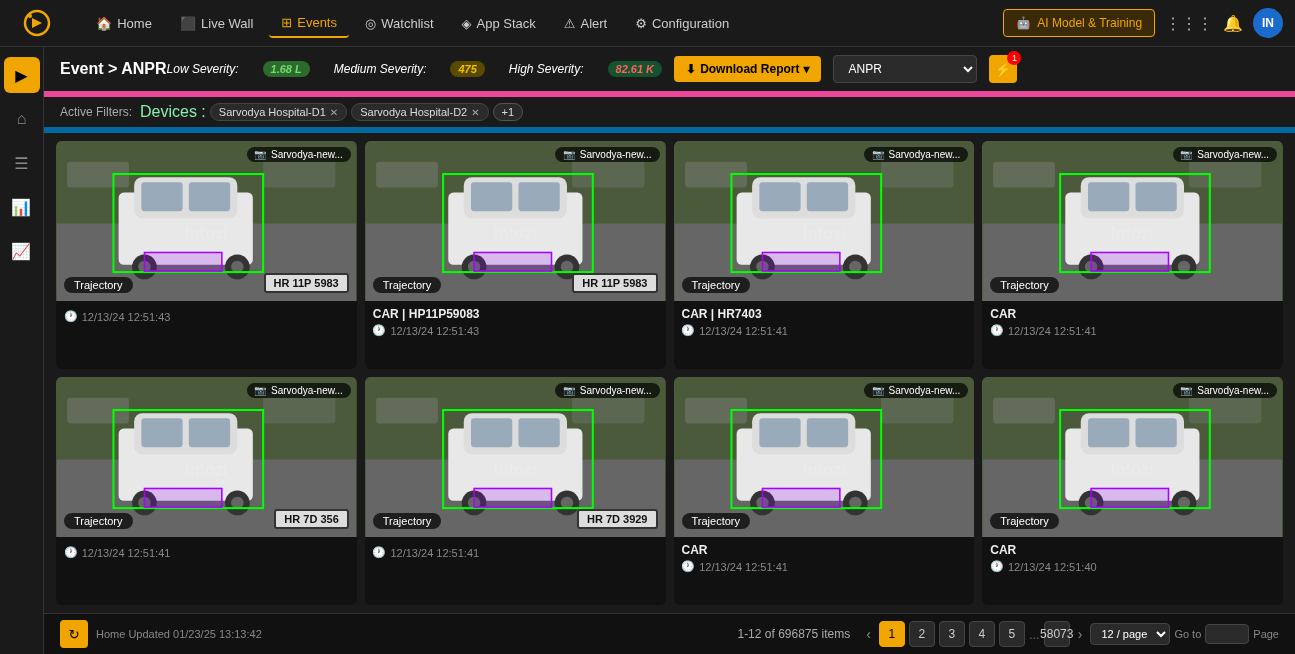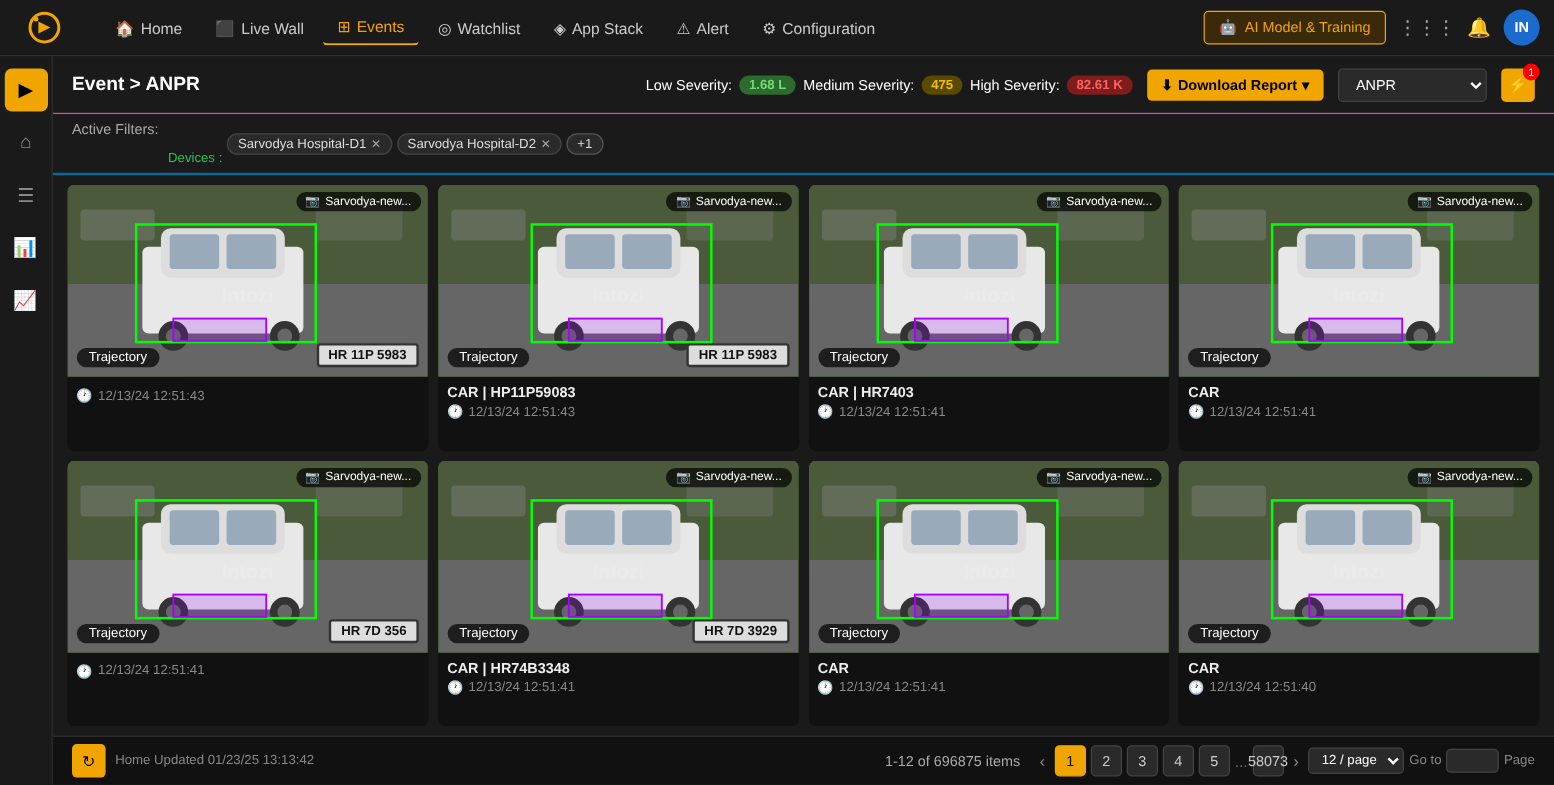--- a/index.html
+++ b/index.html
@@ -20,38 +20,38 @@
     
     .layout { display: flex; height: calc(654px - 47px); }
     .sidebar { width: 44px; background: #1a1a1a; border-right: 1px solid #333; display: flex; flex-direction: column; align-items: center; padding: 10px 0; gap: 8px; }
     .sidebar-icon { width: 36px; height: 36px; display: flex; align-items: center; justify-content: center; border-radius: 6px; cursor: pointer; color: #888; font-size: 16px; }
     .sidebar-icon.active { background: #f0a500; color: #000; }
 
     
     .main { flex: 1; overflow: hidden; background: #1a1a1a; display: flex; flex-direction: column; }
 
     
-    .header-bar { padding: 8px 16px; display: flex; align-items: center; justify-content: space-between; border-bottom: 1px solid #ec4899; min-height: 48px; }
+    .header-bar { padding: 8px 16px; display: flex; align-items: center; justify-content: flex-start; border-bottom: 6px solid #ec4899; min-height: 48px; }
     .page-title { font-size: 16px; font-weight: bold; color: #fff; }
     .header-right { display: flex; align-items: center; gap: 12px; }
-    .severity-group { display: flex; align-items: center; gap: 6px; font-size: 12px; }
+    .severity-group { display: flex; align-items: center; gap: 24px; font-size: 12px; font-style: italic; }
     .severity-badge { padding: 2px 8px; border-radius: 10px; font-size: 11px; font-weight: bold; }
     .badge-green { background: #2d6a2d; color: #6fdd6f; }
     .badge-yellow { background: #5a4a00; color: #f0c000; }
-    .badge-red { background: #7f1d1d; color: #ff6060; }
+    .badge-red { background: #14532d; color: #ff6060; }
     .download-btn { background: #f0a500; color: #000; border: none; padding: 6px 12px; border-radius: 4px; cursor: pointer; font-size: 12px; font-weight: bold; display: flex; align-items: center; gap: 4px; }
-    .anpr-select { background: #2a2a2a; border: 1px solid #444; color: #fff; padding: 5px 10px; border-radius: 4px; font-size: 12px; width: 124px; }
+    .anpr-select { background: #2a2a2a; border: 1px solid #444; color: #fff; padding: 5px 10px; border-radius: 4px; font-size: 12px; width: 144px; }
     .filter-icon-btn { background: #f0a500; border: none; width: 28px; height: 28px; border-radius: 4px; cursor: pointer; display: flex; align-items: center; justify-content: center; position: relative; }
     .filter-badge { position: absolute; top: -4px; right: -4px; background: red; color: #fff; font-size: 9px; border-radius: 50%; width: 14px; height: 14px; display: flex; align-items: center; justify-content: center; }
 
     
-    .active-filters { padding: 6px 16px; display: flex; gap: 8px; border-bottom: 2px solid #0369a1; }
+    .active-filters { padding: 6px 16px; display: flex; align-items: center; gap: 8px; border-bottom: 6px solid #0369a1; }
     .filter-label { color: #aaa; font-size: 12px; }
     .filter-tag-group { display: flex; align-items: center; gap: 4px; }
-    .filter-tag-label { color: #22c55e; font-size: 11px; margin-top: 25px; }
+    .filter-tag-label { color: #86efac; font-size: 16px; }
     .filter-chip { background: #2a2a2a; border: 1px solid #444; border-radius: 12px; padding: 2px 8px; font-size: 11px; color: #ddd; display: flex; align-items: center; gap: 4px; cursor: pointer; }
     .chip-x { color: #aaa; font-size: 10px; cursor: pointer; }
     .chip-more { background: #2a2a2a; border: 1px solid #555; border-radius: 12px; padding: 2px 8px; font-size: 11px; color: #ddd; cursor: pointer; }
 
     
     .events-grid { flex: 1; overflow-y: auto; padding: 8px 12px; display: grid; grid-template-columns: repeat(4, 1fr); gap: 8px; }
     .event-card { background: #111; border-radius: 6px; overflow: hidden; cursor: pointer; }
     .card-image { width: 100%; height: 160px; background: #333; position: relative; overflow: hidden; }
     .cam-label { position: absolute; top: 6px; right: 6px; background: rgba(0,0,0,0.7); border-radius: 10px; padding: 2px 8px; font-size: 10px; color: #fff; display: flex; align-items: center; gap: 4px; }
     .traj-btn { position: absolute; bottom: 8px; left: 8px; background: rgba(0,0,0,0.7); border-radius: 10px; padding: 2px 10px; font-size: 11px; color: #fff; cursor: pointer; }
@@ -432,21 +432,20 @@
   
         <div class="cam-label">
           <span>📷</span>
           <span>Sarvodya-new...</span>
         </div>
         <div class="traj-btn">Trajectory</div>
         <div class="plate-box">HR 7D 3929</div>
       </div>
     </div>
     <div class="card-info">
-      <div class="card-title">CAR | HR74B3348</div>
       <div class="card-time">
         <span>🕐</span>
         <span>12/13/24 12:51:41</span>
       </div>
     </div>
   </div>
         <div class="event-card">
     <div class="card-image">
       <div style="width:100%;height:100%;background:linear-gradient(135deg, #4a6a3a 0%, #3a5a2a 100%);position:relative;">
         

